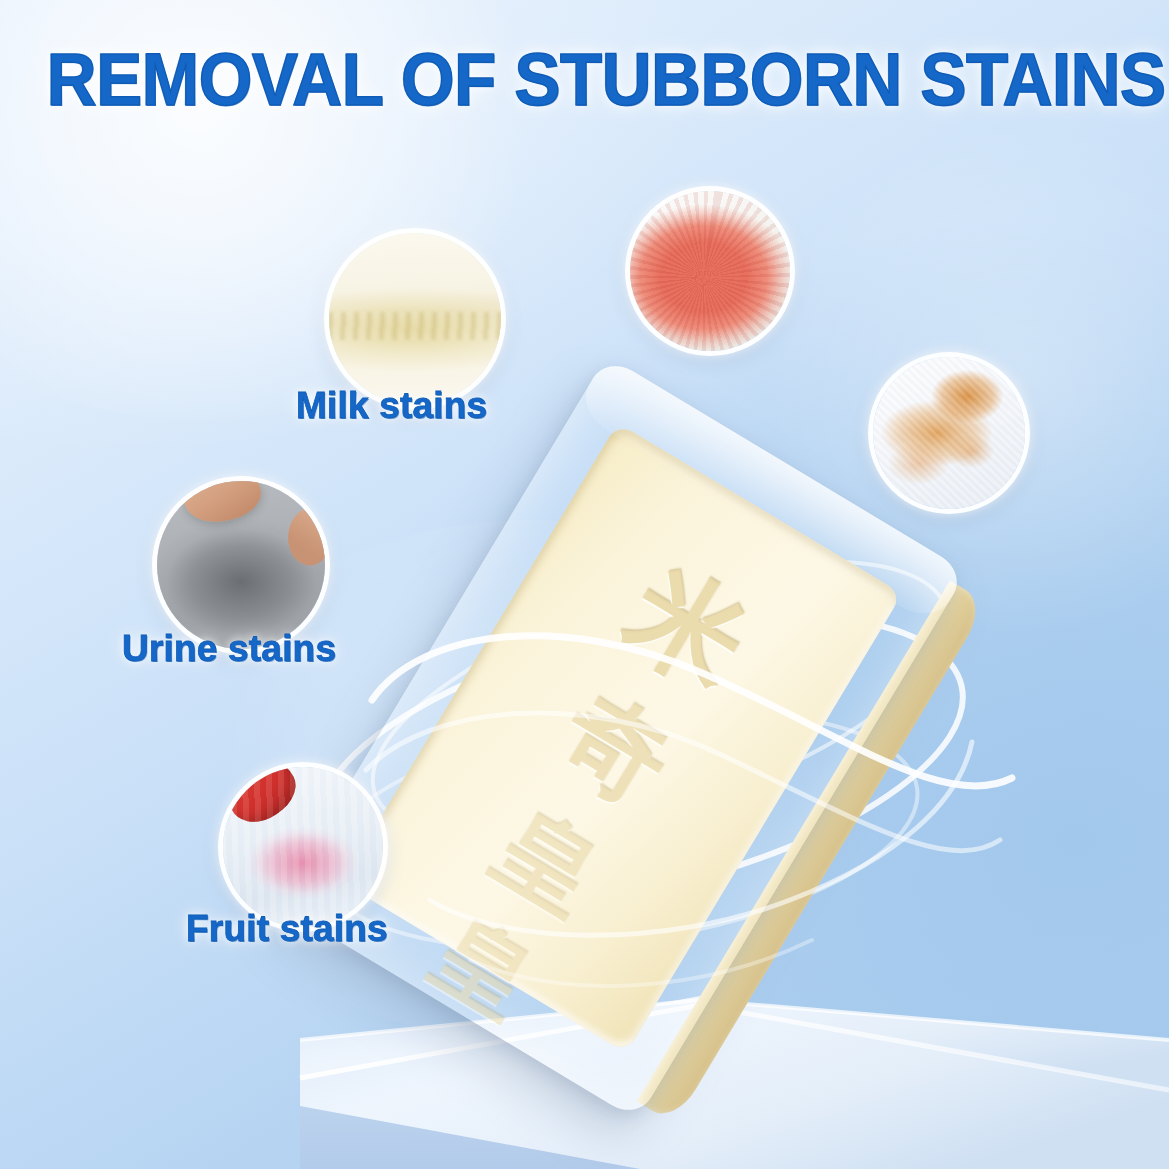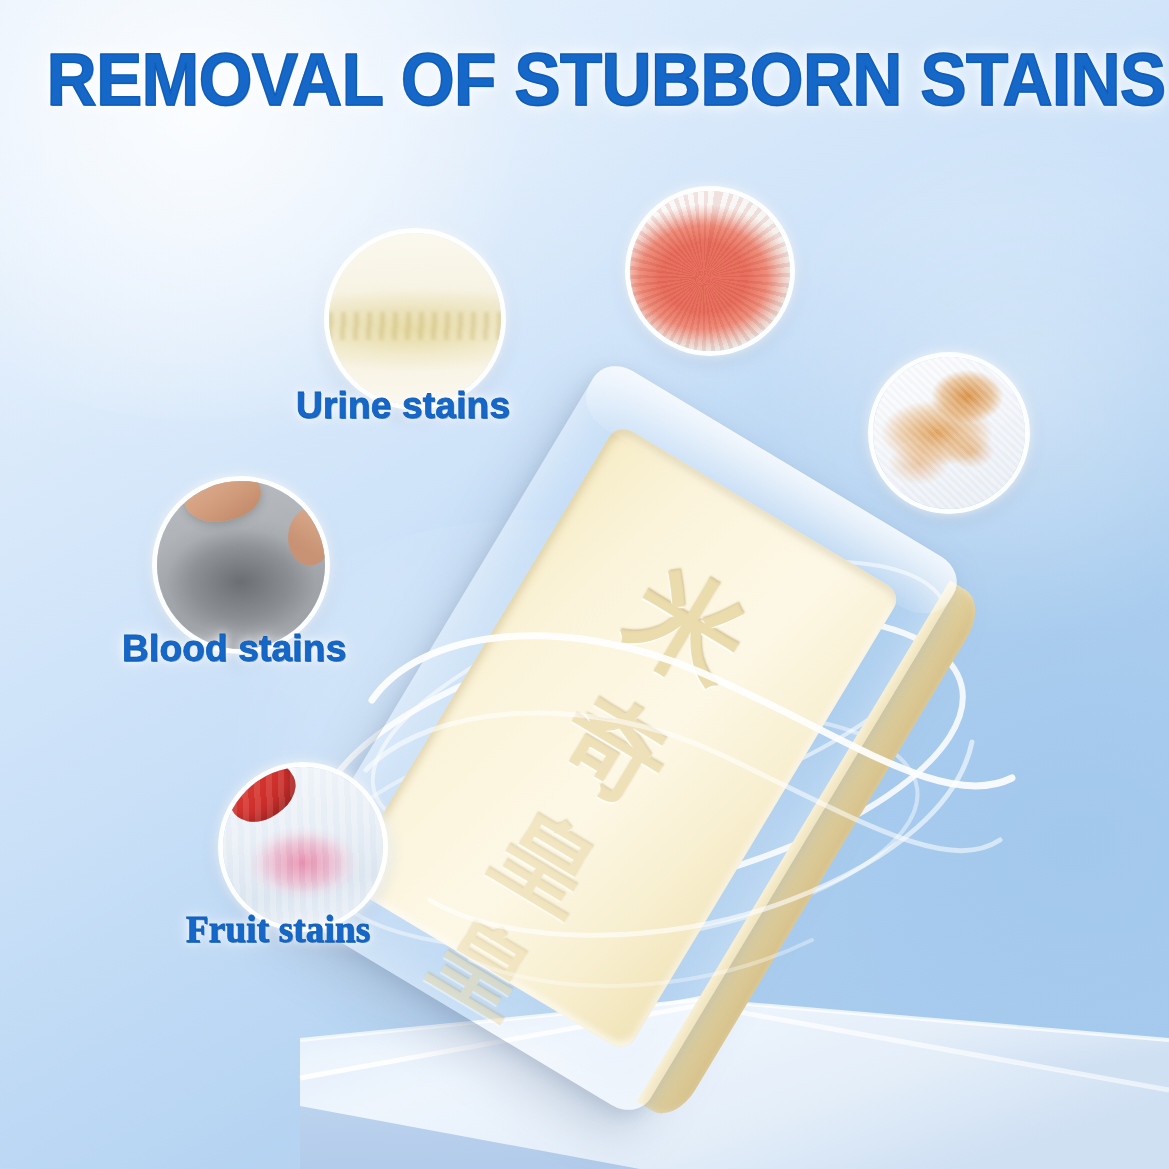--- a/index.html
+++ b/index.html
@@ -306,35 +306,35 @@
       <path d="M372,700 C420,630 560,612 700,672 C840,732 944,812 1012,778" stroke-opacity="0.9" stroke-width="7"></path>
       <path d="M366,770 C430,704 586,690 724,756 C862,822 948,874 1000,840" stroke-opacity="0.55" stroke-width="5"></path>
       <path d="M430,900 C500,944 660,950 790,900 C900,858 960,800 972,742" stroke-opacity="0.60" stroke-width="5"></path>
       <path d="M470,960 C560,1000 700,994 812,940" stroke-opacity="0.35" stroke-width="4"></path>
     </g>
   </svg>
 
   <div class="stain" style="left:324px; top:228px; width:172px; height:172px;">
     <div class="photo ph-milk"></div>
   </div>
-  <div class="label" style="left:296px; top:385px;">Urine stains</div>
+  <div class="label" style="left:296px; top:385px;">Milk stains</div>
 
   <div class="stain" style="left:625px; top:186px; width:160px; height:160px;">
     <div class="photo ph-blood"></div>
   </div>
 
   <div class="stain" style="left:868px; top:352px; width:152px; height:152px;">
     <div class="photo ph-oil"></div>
   </div>
 
   <div class="stain" style="left:152px; top:476px; width:168px; height:168px;">
     <div class="photo ph-urine"></div>
   </div>
-  <div class="label" style="left:122px; top:628px;">Blood stains</div>
+  <div class="label" style="left:122px; top:628px;">Urine stains</div>
 
   <div class="stain" style="left:218px; top:762px; width:160px; height:160px;">
     <div class="photo ph-fruit"></div>
   </div>
-  <div class="label" style="left:186px; top:908px;font-family:Liberation Serif, serif;">Fruit stains</div>
+  <div class="label" style="left:186px; top:908px;">Fruit stains</div>
 
   <div class="title">REMOVAL OF STUBBORN STAINS</div>
 
 </div>
 
 </body></html>

